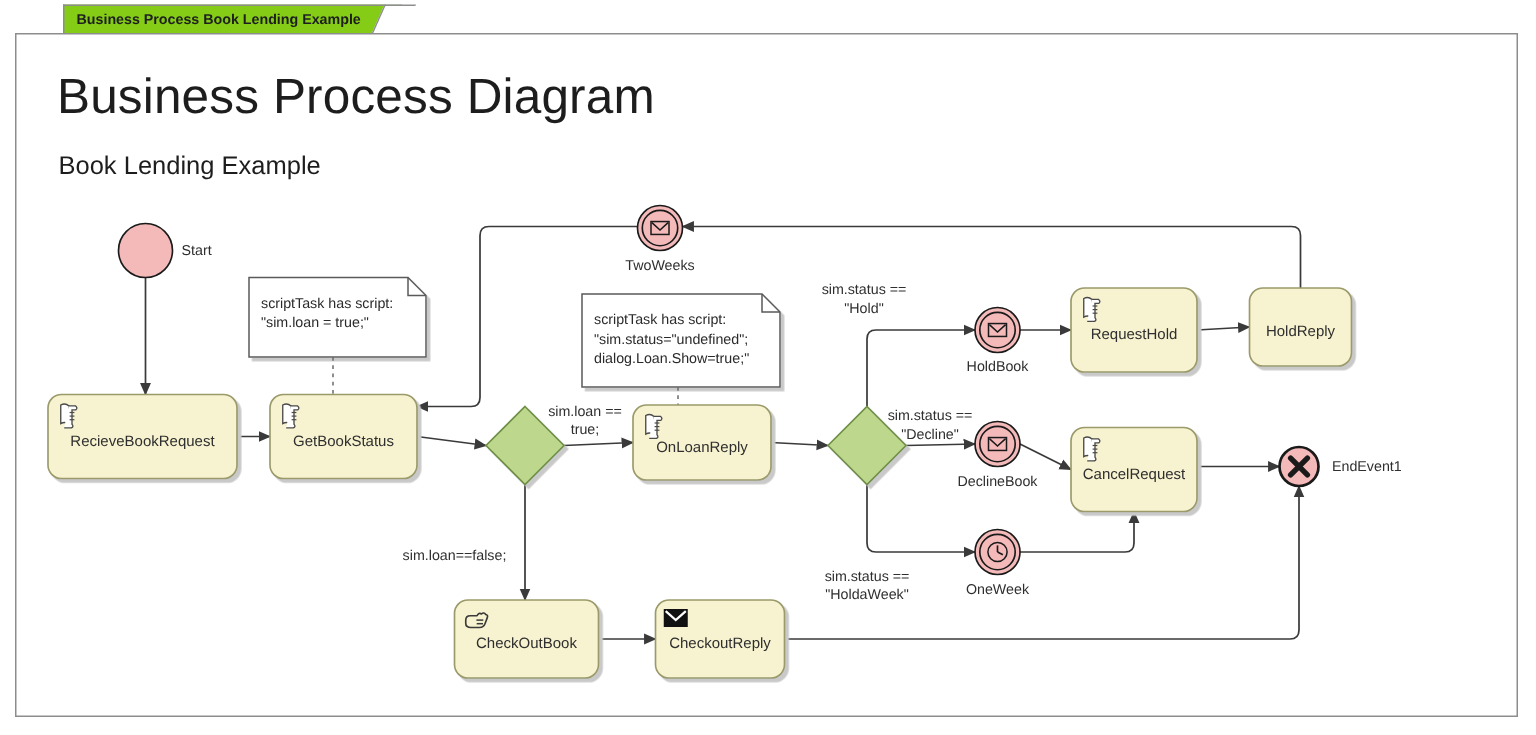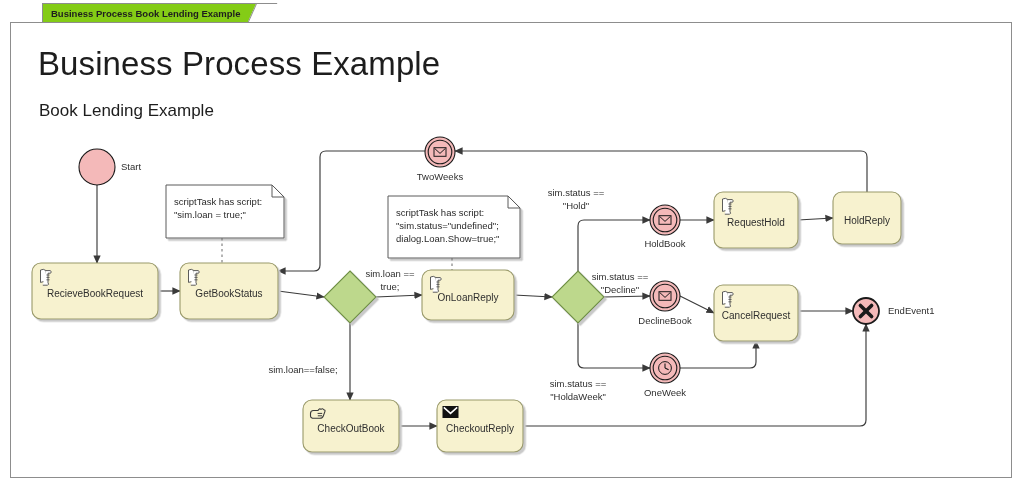--- a/index.html
+++ b/index.html
@@ -55,21 +55,21 @@
 </style>
 </head>
 <body>
 
 <div id="tab">
   <span>Business Process Book Lending Example</span>
 </div>
 
 <div id="frame"></div>
 
-<div id="title">Business Process Example</div>
+<div id="title">Business Process Diagram</div>
 <div id="subtitle">Book Lending Example</div>
 
 <svg id="canvas">
   <defs>
     <marker id="arrow" viewBox="0 0 10 10" refX="9.2" refY="5" markerWidth="7.2" markerHeight="7.2" orient="auto-start-reverse">
       <path d="M 0 0.6 L 10 5 L 0 9.4 z" fill="#3a3a3a"></path>
     </marker>
     <filter id="shadow" x="-20%" y="-20%" width="150%" height="150%">
       <feDropShadow dx="2.4" dy="2.4" stdDeviation="0" flood-color="#c9c9c9" flood-opacity="1"></feDropShadow>
     </filter>

